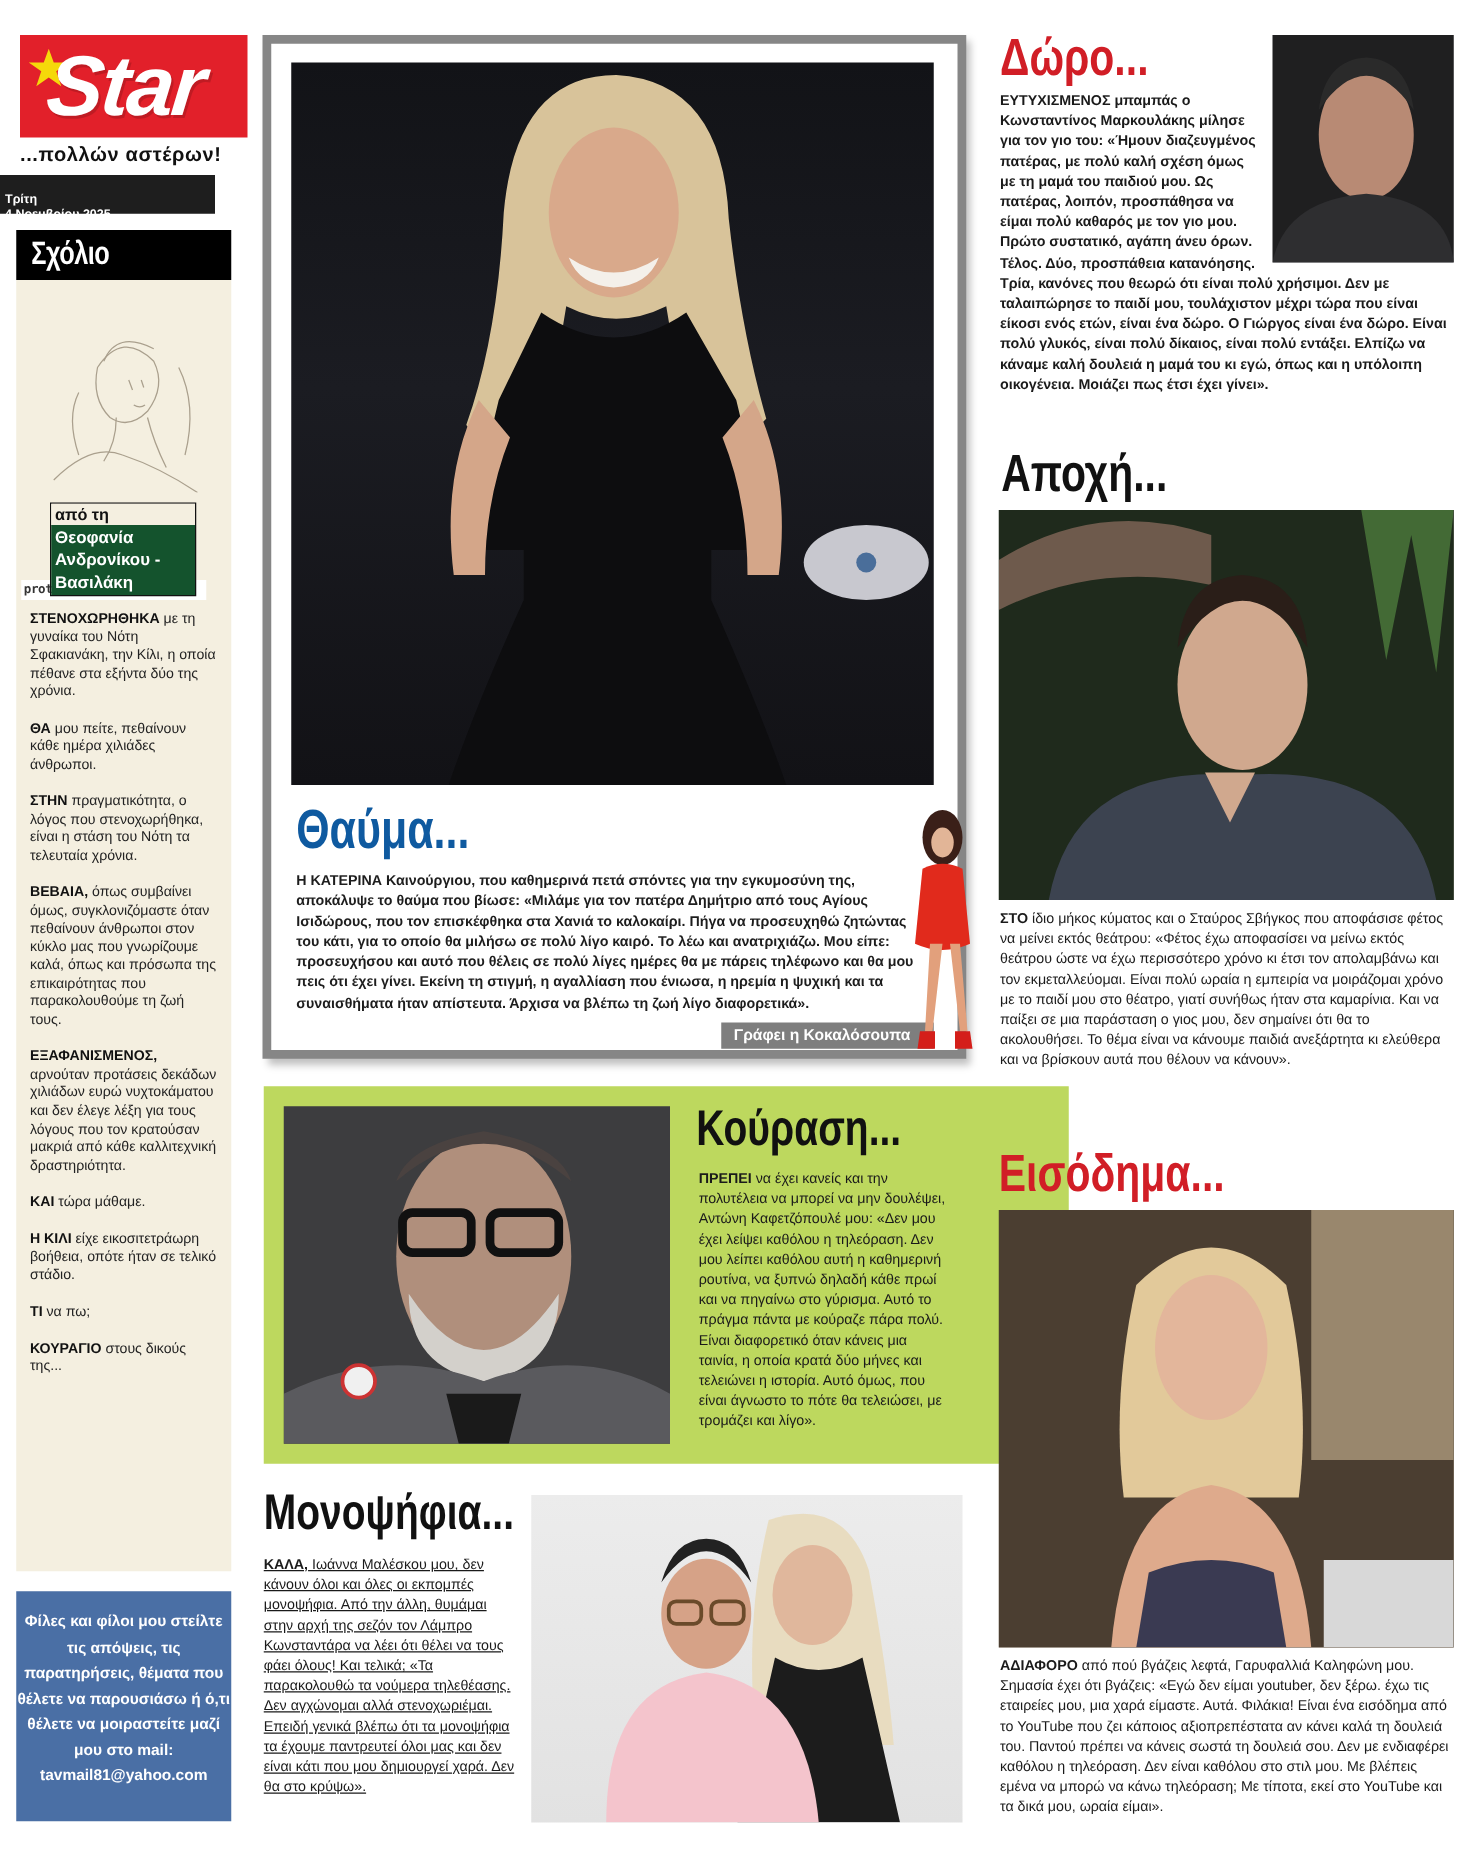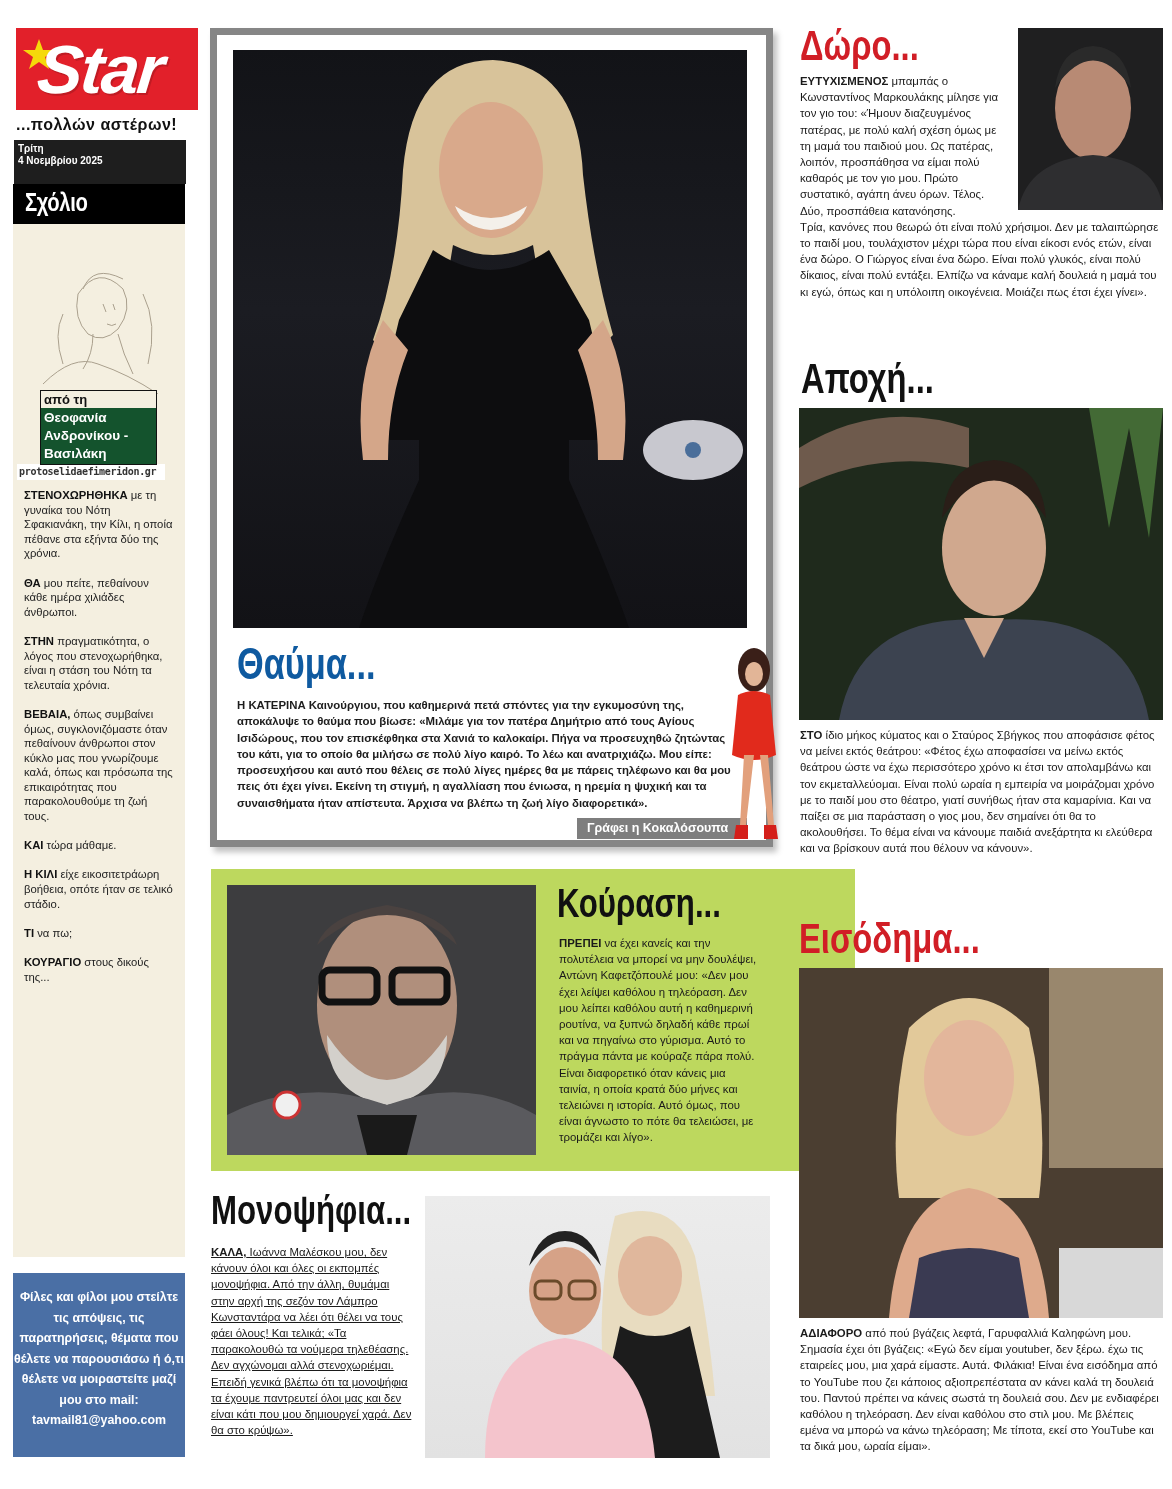--- a/index.html
+++ b/index.html
@@ -4,27 +4,27 @@
 <style>
   * { box-sizing: border-box; margin: 0; padding: 0; }
   html, body { width: 1172px; height: 1489px; background: #ffffff; overflow: hidden; }
   body { position: relative; font-family: "Liberation Sans", sans-serif; color: #1a1a1a; }
 
   
   .masthead { position: absolute; left: 16px; top: 28px; width: 182px; height: 82px; background: #e2202a; }
   .masthead .star-shape { position: absolute; left: 6px; top: 10px; width: 34px; height: 34px; }
   .masthead .logo { position: absolute; left: 22px; top: 2px; font-family: "Liberation Sans", sans-serif; font-weight: 900; font-style: italic; font-size: 68px; letter-spacing: -2px; color: #ffffff; line-height: 78px; transform: skewX(-6deg); text-shadow: 2px 2px 0 rgba(0,0,0,0.15); }
   .tagline { position: absolute; left: 16px; top: 116px; font-size: 16px; font-weight: 700; letter-spacing: 0.5px; color: #111; }
-  .datebar { position: absolute; left: 14px; top: 140px; width: 172px; height: 44px; background: #1e1e1e; color: #fff; font-size: 10px; font-weight: 700; line-height: 12px; padding: 3px 4px; }
+  .datebar { position: absolute; left: 0; top: 140px; width: 172px; height: 31px; background: #1e1e1e; color: #fff; font-size: 10px; font-weight: 700; line-height: 12px; padding: 14px 4px; }
   .sxolio-head { position: absolute; left: 13px; top: 184px; width: 172px; height: 40px; background: #000000; }
   .sxolio-head span { position: absolute; left: 12px; top: 3px; font-size: 26px; font-weight: 700; color: #fff; transform: scaleX(0.78); transform-origin: left center; letter-spacing: -0.5px; }
   .sxolio-body { position: absolute; left: 13px; top: 224px; width: 172px; height: 1033px; background: #f4efe0; }
   .sketch { position: absolute; left: 10px; top: 10px; width: 150px; height: 160px; }
   .watermark { position: absolute; left: 4px; top: 240px; width: 148px; height: 16px; background: #ffffff; color: #333; font-family: "DejaVu Sans Mono", monospace; font-size: 10px; font-weight: 700; line-height: 16px; padding-left: 2px; letter-spacing: -0.3px; }
-  .byline-box { position: absolute; left: 40px; top: 390px; width: 117px; height: 75px; border: 1.5px solid #111; }
+  .byline-box { position: absolute; left: 40px; top: 402px; width: 117px; height: 75px; border: 1.5px solid #111; }
   .byline-box .apo { display: block; height: 17px; background: #f4efe0; color: #111; font-size: 13px; font-weight: 700; padding-left: 3px; line-height: 17px; }
   .byline-box .name { display: block; background: #14532d; color: #fff; font-size: 13.5px; font-weight: 700; line-height: 18px; padding: 1px 3px; }
   .col-text { position: absolute; left: 24px; top: 488px; width: 150px; font-size: 11.3px; line-height: 14.6px; color: #222; }
   .col-text p { margin-bottom: 14.6px; }
   .col-text b { color: #111; }
   .mailbox { position: absolute; left: 13px; top: 1273px; width: 172px; height: 184px; background: #4a6fa5; color: #fff; font-size: 12.4px; font-weight: 700; text-align: center; line-height: 20.5px; padding-top: 14px; }
 
   
   .feature-frame { position: absolute; left: 210px; top: 28px; width: 563px; height: 819px; background: #868686; box-shadow: 4px 5px 6px rgba(0,0,0,0.25); }
   .feature-inner { position: absolute; left: 7px; top: 7px; width: 549px; height: 805px; background: #ffffff; }
@@ -41,21 +41,21 @@
   .green-text { position: absolute; left: 348px; top: 66px; width: 200px; font-size: 11.4px; line-height: 16.2px; color: #1a1a1a; }
 
   
   .mono-title { position: absolute; left: 211px; top: 1188px; font-size: 40px; font-weight: 700; color: #111; transform: scaleX(0.78); transform-origin: left center; }
   .mono-text { position: absolute; left: 211px; top: 1244px; width: 203px; font-size: 11.4px; line-height: 16.2px; color: #1a1a1a; text-decoration: underline; }
   .mono-photo { position: absolute; left: 425px; top: 1196px; width: 345px; height: 262px; background: linear-gradient(180deg, #ececec 0%, #e2e2e2 100%); overflow: hidden; }
 
   
   .doro-title { position: absolute; left: 800px; top: 22px; font-size: 42px; font-weight: 700; color: #d11e26; transform: scaleX(0.78); transform-origin: left center; }
   .doro-photo { position: absolute; left: 1018px; top: 28px; width: 145px; height: 182px; background: #1f1f20; overflow: hidden; }
-  .doro-text { position: absolute; left: 800px; top: 73px; width: 363px; font-size: 11.4px; line-height: 16.2px; color: #1a1a1a; }
+  .doro-text { position: absolute; left: 800px; top: 73px; width: 363px; font-size: 11.4px; line-height: 16.2px; color: #1a1a1a; font-weight: bold; }
   .doro-text .narrow { display: block; width: 208px; }
 
   .apoxi-title { position: absolute; left: 801px; top: 355px; font-size: 42px; font-weight: 700; color: #111; transform: scaleX(0.78); transform-origin: left center; }
   .apoxi-photo { position: absolute; left: 799px; top: 408px; width: 364px; height: 312px; background: #24301f; overflow: hidden; }
   .apoxi-text { position: absolute; left: 800px; top: 727px; width: 363px; font-size: 11.4px; line-height: 16.2px; color: #1a1a1a; }
 
   .eis-title { position: absolute; left: 799px; top: 915px; font-size: 42px; font-weight: 700; color: #d11e26; transform: scaleX(0.78); transform-origin: left center; }
   .eis-photo { position: absolute; left: 799px; top: 968px; width: 364px; height: 350px; background: #5a4a36; overflow: hidden; }
   .eis-text { position: absolute; left: 800px; top: 1325px; width: 363px; font-size: 11.4px; line-height: 16.2px; color: #1a1a1a; }
   svg { display: block; }
@@ -94,20 +94,21 @@
 <div class="byline-box">
   <span class="apo">από τη</span>
   <span class="name">Θεοφανία Ανδρονίκου - Βασιλάκη</span>
 </div>
 
 <div class="col-text">
   <p><b>ΣΤΕΝΟΧΩΡΗΘΗΚΑ</b><span> με τη γυναίκα του Νότη Σφακιανάκη, την Κίλι, η οποία πέθανε στα εξήντα δύο της χρόνια.</span></p>
   <p><b>ΘΑ</b><span> μου πείτε, πεθαίνουν κάθε ημέρα χιλιάδες άνθρωποι.</span></p>
   <p><b>ΣΤΗΝ</b><span> πραγματικότητα, ο λόγος που στενοχωρήθηκα, είναι η στάση του Νότη τα τελευταία χρόνια.</span></p>
   <p><b>ΒΕΒΑΙΑ,</b><span> όπως συμβαίνει όμως, συγκλονιζόμαστε όταν πεθαίνουν άνθρωποι στον κύκλο μας που γνωρίζουμε καλά, όπως και πρόσωπα της επικαιρότητας που παρακολουθούμε τη ζωή τους.</span></p>
+  <p><b>ΕΞΑΦΑΝΙΣΜΕΝΟΣ,</b><span> αρνούταν προτάσεις δεκάδων χιλιάδων ευρώ νυχτοκάματου και δεν έλεγε λέξη για τους λόγους που τον κρατούσαν μακριά από κάθε καλλιτεχνική δραστηριότητα.</span></p>
   <p><b>ΚΑΙ</b><span> τώρα μάθαμε.</span></p>
   <p><b>Η ΚΙΛΙ</b><span> είχε εικοσιτετράωρη βοήθεια, οπότε ήταν σε τελικό στάδιο.</span></p>
   <p><b>ΤΙ</b><span> να πω;</span></p>
   <p><b>ΚΟΥΡΑΓΙΟ</b><span> στους δικούς της...</span></p>
 </div>
 
 <div class="mailbox">Φίλες και φίλοι μου στείλτε τις απόψεις, τις παρατηρήσεις, θέματα που θέλετε να παρουσιάσω ή ό,τι θέλετε να μοιραστείτε μαζί μου στο mail: tavmail81@yahoo.com</div>
 
 <div class="feature-frame">
   <div class="feature-inner">

